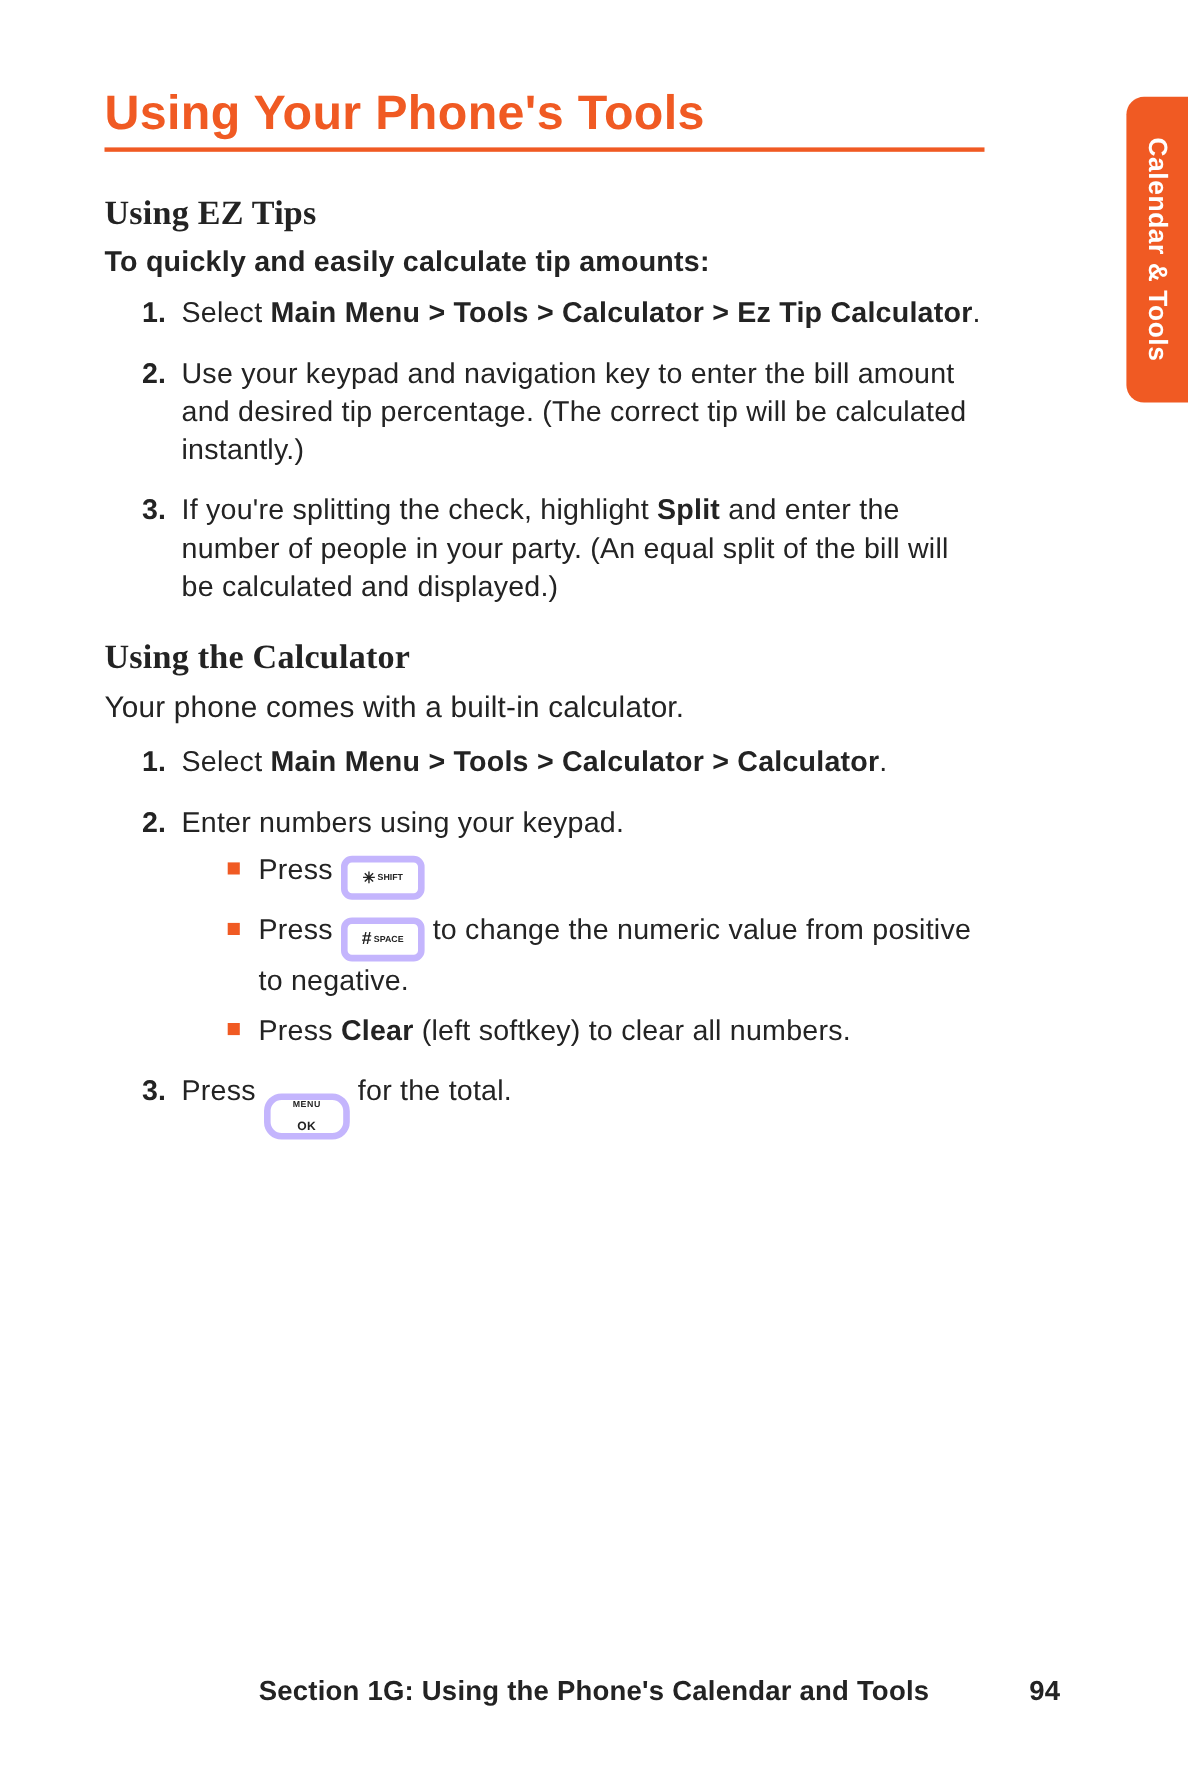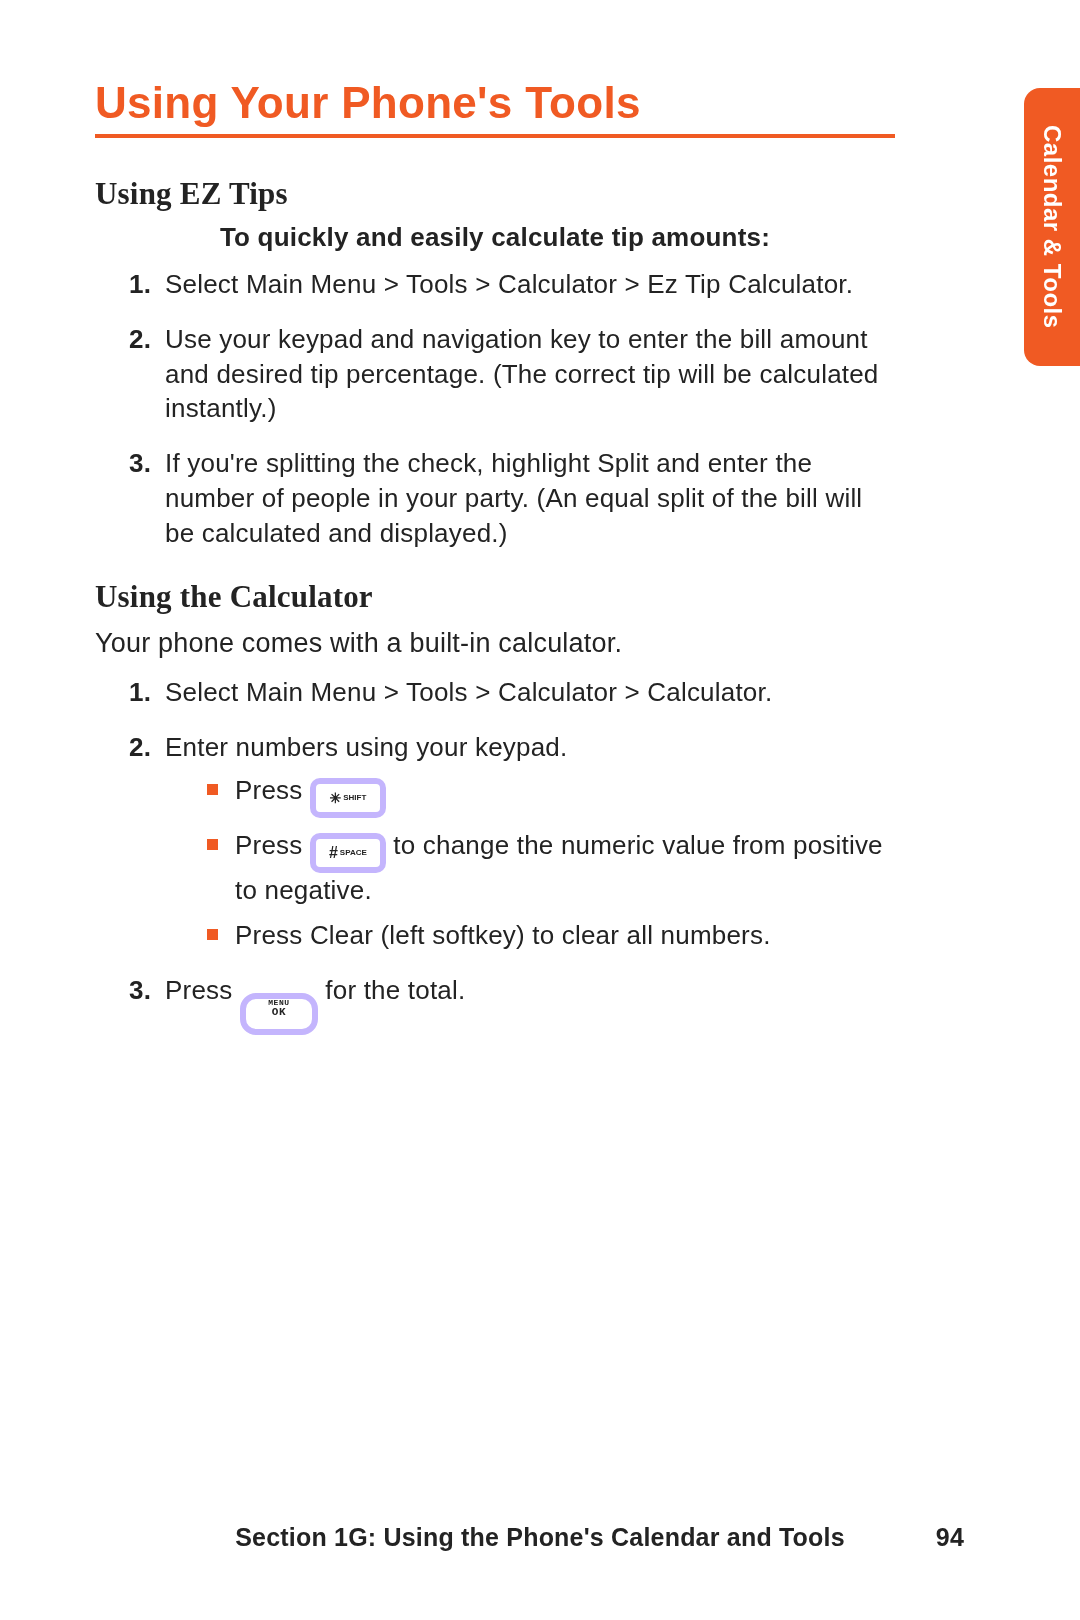--- a/index.html
+++ b/index.html
@@ -49,41 +49,40 @@
   h2.sub {
     font-size: 31px;
     font-weight: 800;
     margin: 14px 0 10px 0;
     font-family: Liberation Serif, serif;
   }
   p.lead {
     font-size: 26px;
     font-weight: 700;
     margin: 10px 0 14px 0;
-    text-align: center;
   }
   ol.steps {
     list-style: none;
     padding: 0 0 0 34px;
     margin: 0 0 10px 0;
   }
   ol.steps > li {
     font-size: 26px;
     line-height: 1.34;
     margin: 14px 0 20px 0;
     padding-left: 36px;
     position: relative;
   }
   ol.steps > li .num {
     position: absolute;
     left: 0;
     top: 0;
     font-weight: 700;
   }
-  .b { font-weight: 400; }
+  .b { font-weight: 700; }
   ul.sub {
     list-style: none;
     padding: 0 0 0 42px;
     margin: 8px 0 0 0;
   }
   ul.sub > li {
     position: relative;
     padding-left: 28px;
     margin: 8px 0 10px 0;
     font-size: 26px;
@@ -114,28 +113,27 @@
     vertical-align: -4px;
     letter-spacing: 0;
   }
   .key.star::before { content: "\2733"; font-size: 14px; margin-right: 2px; }
   .key.hash::before { content: "#"; font-size: 16px; margin-right: 2px; font-weight: 800; }
   .key.star .sup, .key.hash .sup { font-size: 8px; font-weight: 800; }
   .key.menuok {
     display: inline-flex;
     flex-direction: column;
     align-items: center;
-    justify-content: flex-start;
+    justify-content: space-between;
     border-radius: 16px;
     min-width: 50px;
     height: 30px;
     padding: 0 8px;
     line-height: 1;
     vertical-align: -6px;
-    font-family: Liberation Mono, monospace;
   }
   .key.menuok .u { font-size: 8px; font-weight: 800; letter-spacing: 0.5px; }
   .key.menuok .l { font-size: 11px; font-weight: 800; letter-spacing: 0.5px; }
   .side-tab {
     position: absolute;
     top: 88px;
     right: 0;
     width: 56px;
     height: 278px;
     background: var(--orange);

